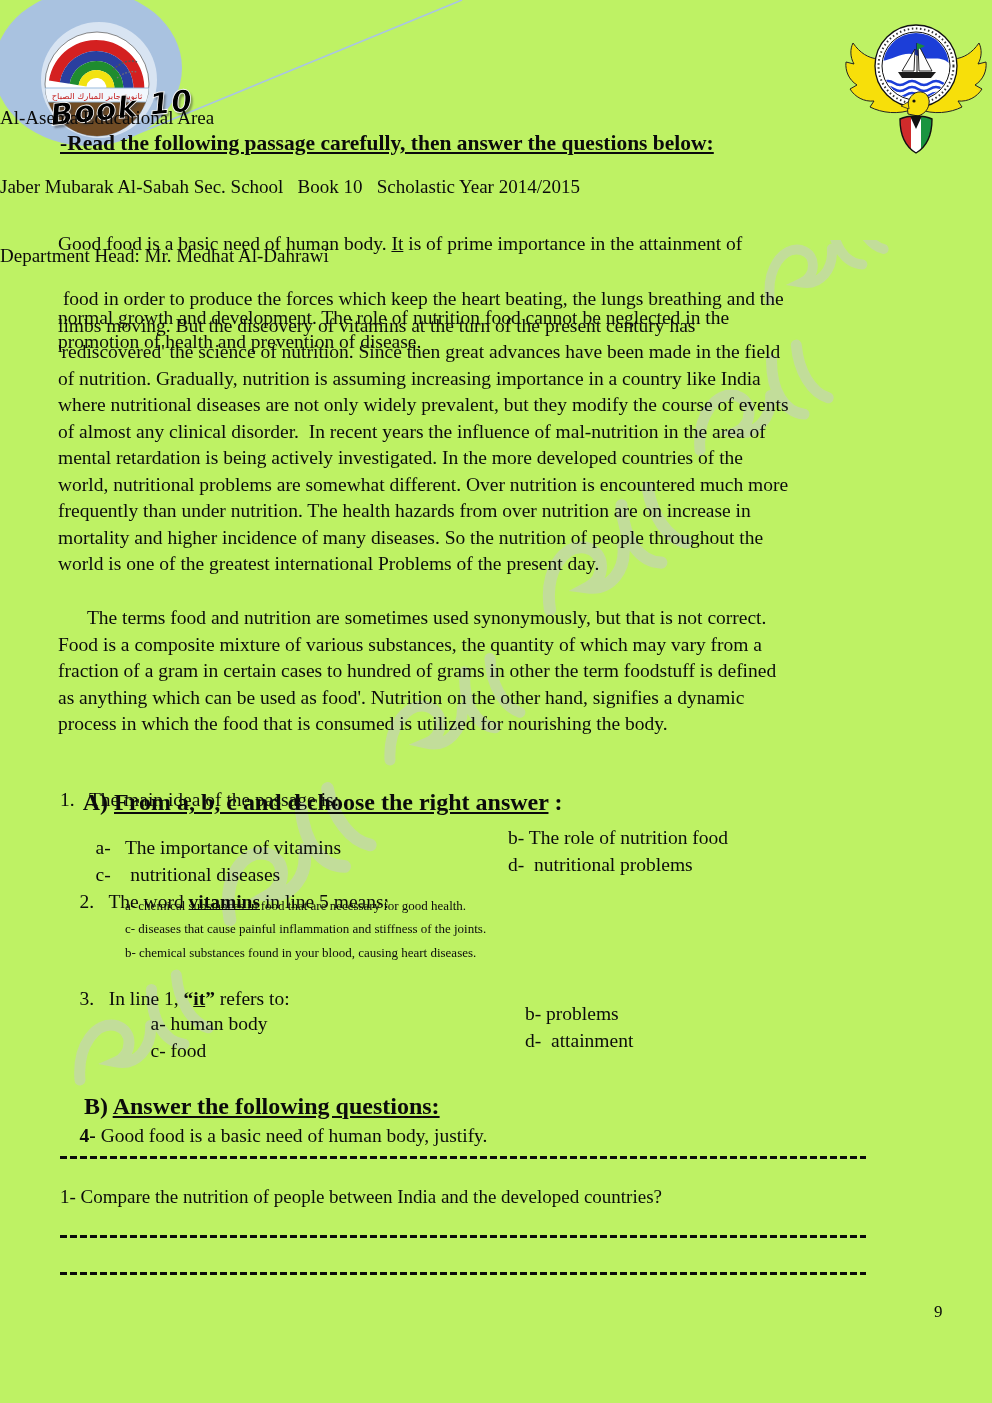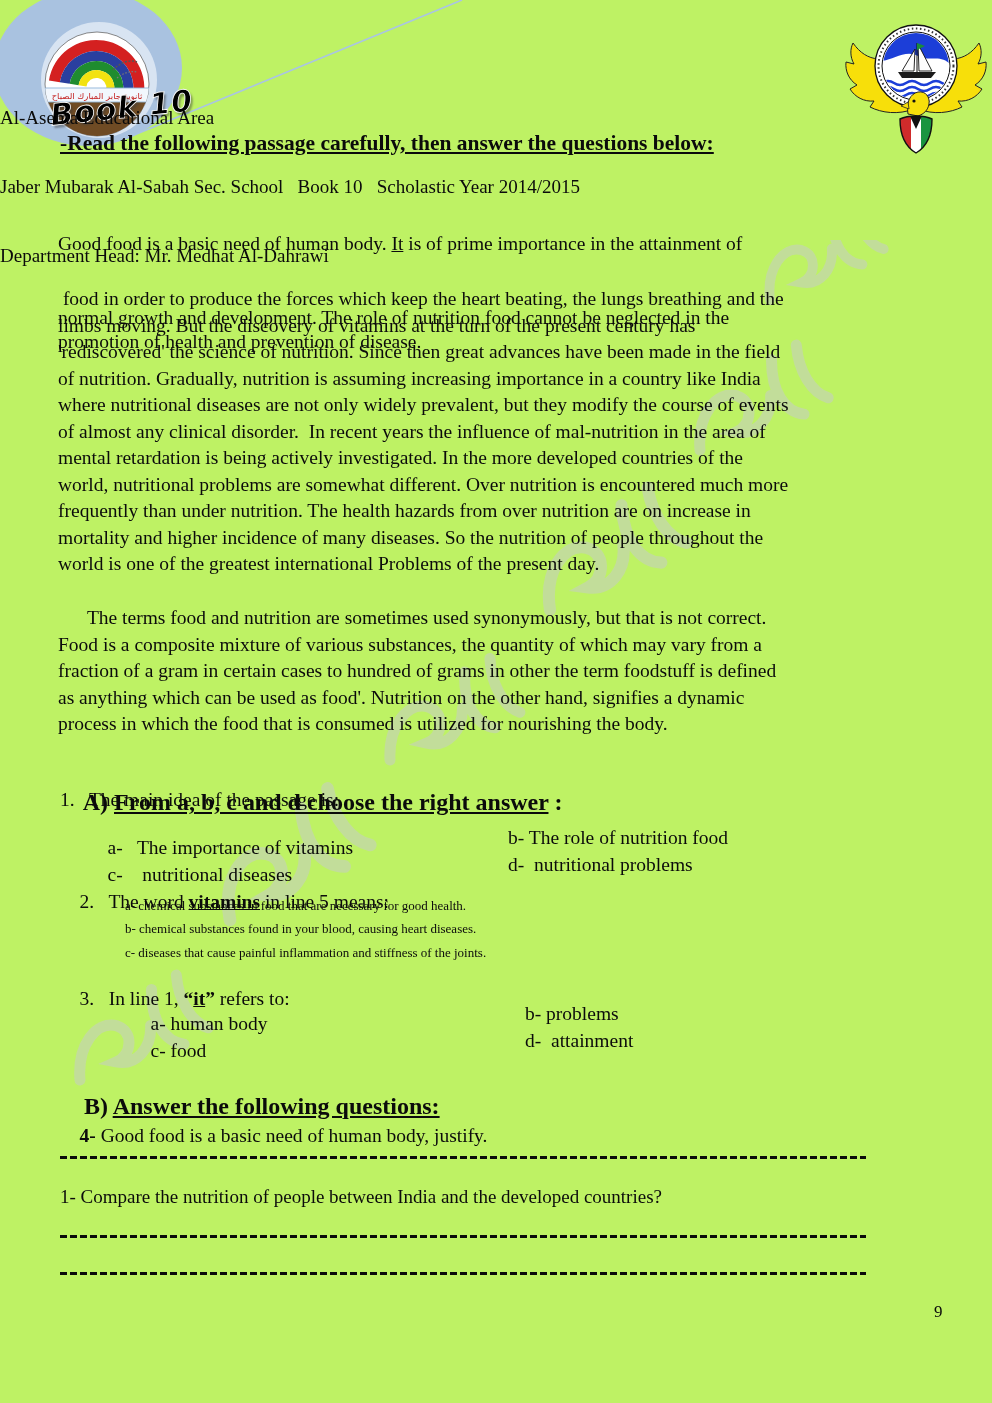--- a/index.html
+++ b/index.html
@@ -15,21 +15,21 @@
   .heading{position:absolute;left:60px;font-weight:bold;font-size:24px;white-space:pre;}
   .u{text-decoration:underline;}
   .b{font-weight:bold;}
   
   .para{position:absolute;left:58px;font-size:19.5px;line-height:26.5px;white-space:pre;}
   .para div{white-space:pre;}
   #para1{line-height:24.5px;}
   
   .qline{position:absolute;left:60px;font-size:19.5px;white-space:pre;}
   .row{position:absolute;left:60px;width:900px;font-size:19.5px;white-space:pre;}
-  .opt-l{margin-left:28px;}
+  .opt-l{margin-left:16px;}
   .opt-l3{margin-left:71px;}
   .opt-r{position:absolute;top:0;margin-top:12px;}
   .subopts{position:absolute;left:125px;font-size:13px;line-height:23.3px;white-space:pre;}
   .subopts div{white-space:pre;}
   
   .answer-line{position:absolute;left:60px;width:806px;height:3.2px;
     background:repeating-linear-gradient(90deg,#0a0a0a 0,#0a0a0a 7px,transparent 7px,transparent 10px);}
   
   .pagenum{position:absolute;left:934px;top:1302px;font-size:17px;}
   
@@ -156,21 +156,21 @@
     <span class="opt-r" style="left:448px">b- The role of nutrition food</span>
   </div>
   <div class="row" style="top:842px">
     <span class="opt-l">c-    nutritional diseases</span>
     <span class="opt-r" style="left:448px">d-  nutritional problems</span>
   </div>
 
   <div class="qline" style="top:869px">
     <span>2.   The word </span><span class="b u">vitamins</span><span> in line 5 means:</span>
   </div>
-  <div class="subopts" style="top:894px"><div>a- chemical substances in food that are necessary for good health.</div><div>b- chemical substances found in your blood, causing heart diseases.</div><div>c- diseases that cause painful inflammation and stiffness of the joints.</div></div>
+  <div class="subopts" style="top:894px"><div>a- chemical substances in food that are necessary for good health.</div><div>c- diseases that cause painful inflammation and stiffness of the joints.</div><div>b- chemical substances found in your blood, causing heart diseases.</div></div>
 
   <div class="qline" style="top:966px">
     <span>3.   In line 1, </span><span class="b">“</span><span class="b u">it</span><span class="b">”</span><span> refers to:</span>
   </div>
   <div class="row" style="top:991px">
     <span class="opt-l3">a- human body</span>
     <span class="opt-r" style="left:465px">b- problems</span>
   </div>
   <div class="row" style="top:1018px">
     <span class="opt-l3">c- food</span>

